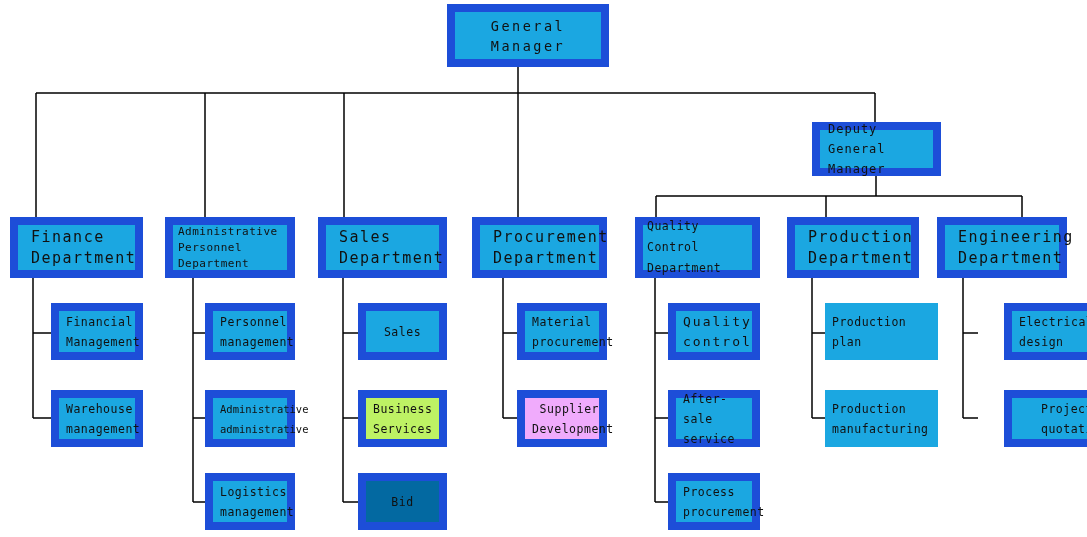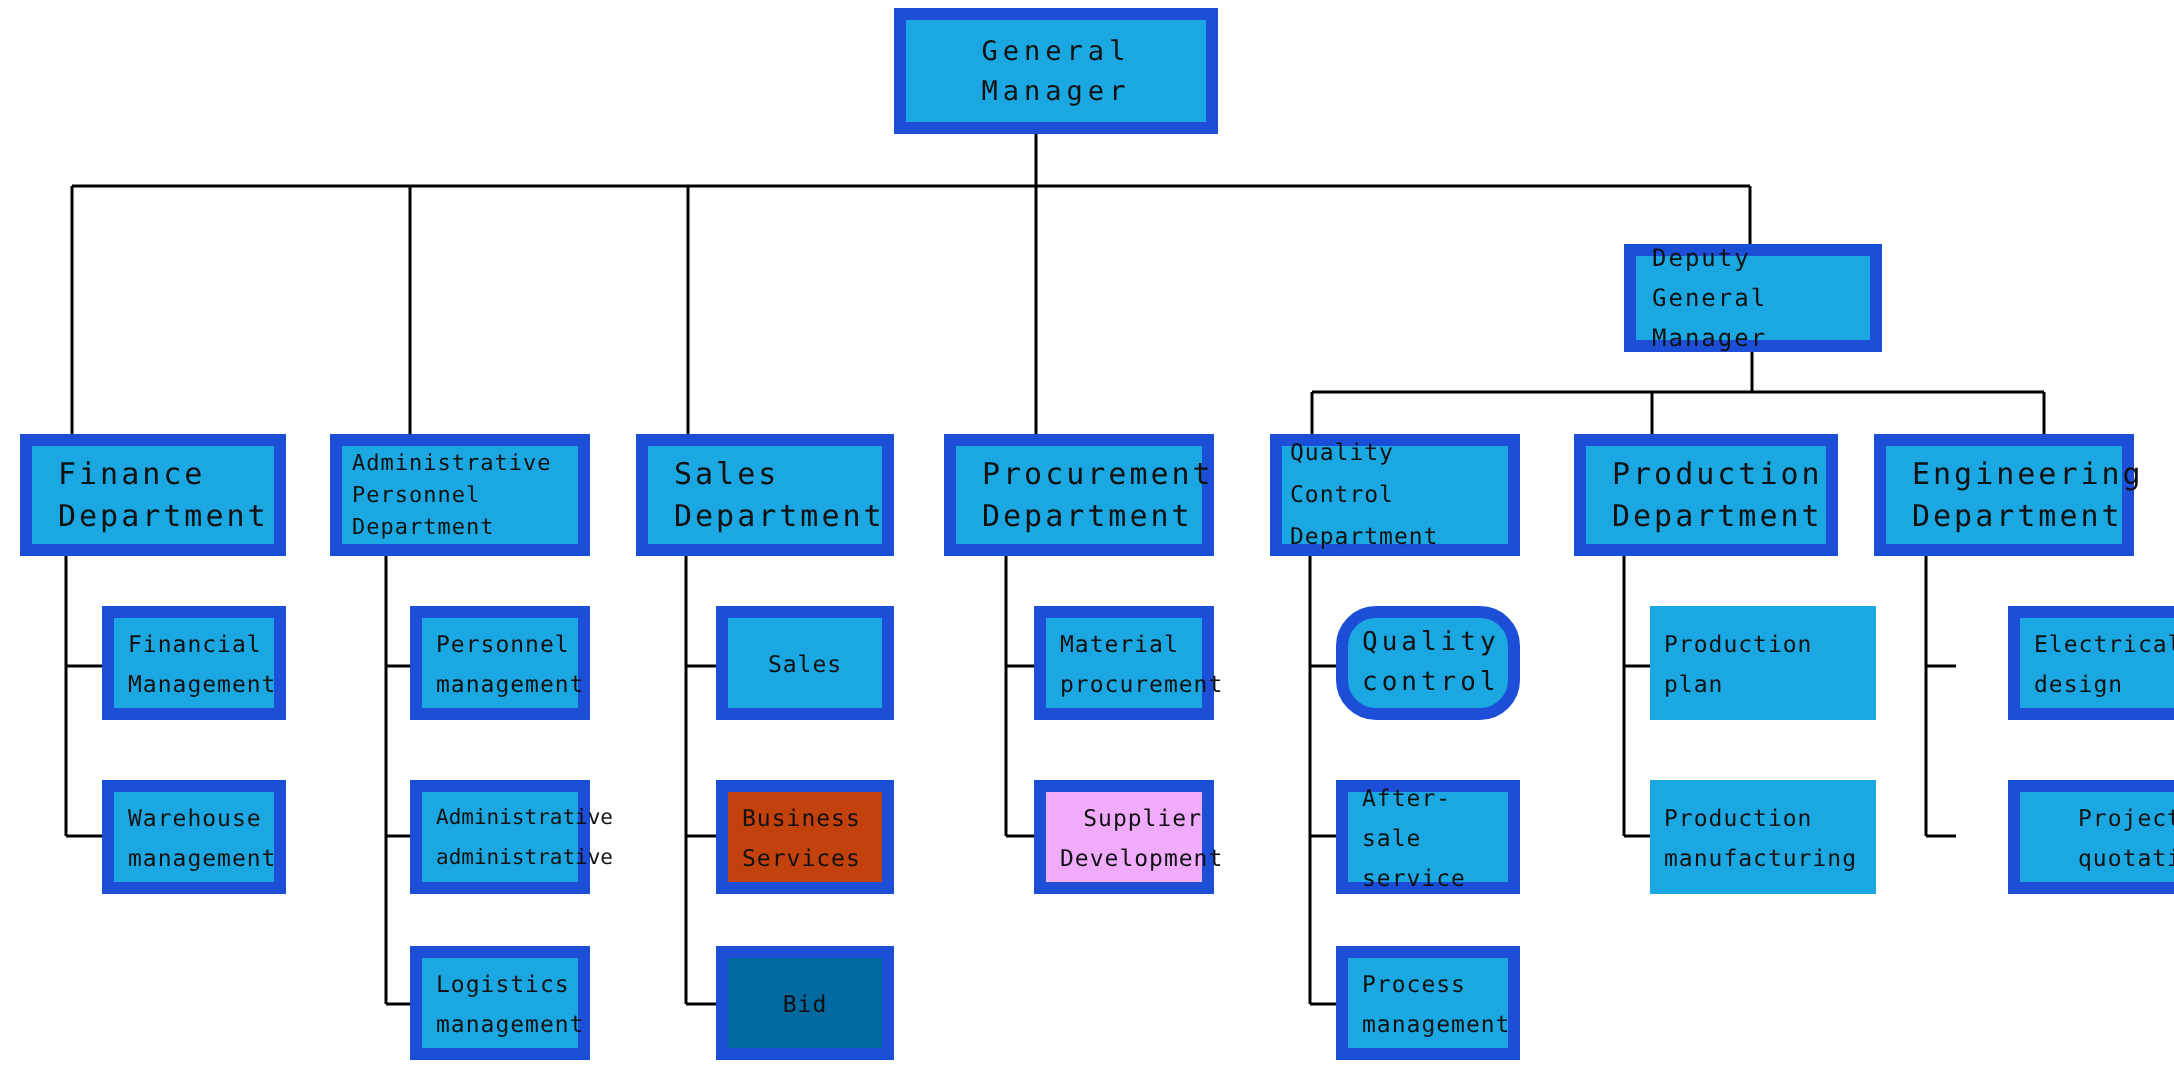--- a/index.html
+++ b/index.html
@@ -8,21 +8,21 @@
     width:1087px;height:537px;
     background:#ffffff;
     font-family:"DejaVu Sans Mono", monospace;
     color:#111111;
     overflow:hidden;
   }
   #wires{position:absolute;left:0;top:0;width:1087px;height:537px;}
   .node{
     position:absolute;
     background:#1BA7E1;
-    border:6px solid #1d4ed8;
+    border:8px solid #1d4ed8;
     box-sizing:border-box;
     display:flex;
     flex-direction:column;
     justify-content:center;
     white-space:pre-line;
     line-height:20px;
     font-size:11.5px;
     letter-spacing:0.5px;
     padding-left:7px;
   }
@@ -137,35 +137,35 @@
 management</div>
 
   <div class="node child rowA colAdm" style="background: rgb(27, 167, 225); color: rgb(17, 17, 17);">Personnel
 management</div>
   <div class="node child rowB colAdm squeeze" style="background: rgb(27, 167, 225); color: rgb(17, 17, 17);">Administrative
 administrative</div>
   <div class="node child rowC colAdm" style="background: rgb(27, 167, 225); color: rgb(17, 17, 17);">Logistics
 management</div>
 
   <div class="node child rowA colSal center" style="background: rgb(27, 167, 225); color: rgb(17, 17, 17);">Sales</div>
-  <div class="node child rowB colSal" style="background: #c2410c; color: rgb(17, 17, 17);">Business
+  <div class="node child rowB colSal" style="background: #bef264; color: rgb(17, 17, 17);">Business
 Services</div>
   <div class="node child rowC colSal center" style="background: #0369a1; color: rgb(17, 17, 17);">Bid</div>
 
   <div class="node child rowA colPro" style="background: rgb(27, 167, 225); color: rgb(17, 17, 17);">Material
 procurement</div>
   <div class="node child rowB colPro" style="background: #f0abfc; color: rgb(17, 17, 17); text-align: right;">Supplier
 Development</div>
 
-  <div class="node child rowA colQua big" style="background: rgb(27, 167, 225); color: rgb(17, 17, 17); border-radius: 20px;">Quality
+  <div class="node child rowA colQua big" style="background: rgb(27, 167, 225); color: rgb(17, 17, 17);">Quality
 control</div>
   <div class="node child rowB colQua" style="background: rgb(27, 167, 225); color: rgb(17, 17, 17);">After-sale
 service</div>
   <div class="node child rowC colQua" style="background: rgb(27, 167, 225); color: rgb(17, 17, 17);">Process
-management</div>
+procurement</div>
 
   <div class="node child rowA colPrd no-border" style="background: rgb(27, 167, 225); color: rgb(17, 17, 17);">Production
 plan</div>
   <div class="node child rowB colPrd no-border" style="background: rgb(27, 167, 225); color: rgb(17, 17, 17);">Production
 manufacturing</div>
 
   <div class="node child rowA colEng" style="background: rgb(27, 167, 225); color: rgb(17, 17, 17);">Electrical
 design</div>
   <div class="node child rowB colEng" style="background: rgb(27, 167, 225); color: rgb(17, 17, 17); padding-left: 29px;">Project
 quotation</div>

